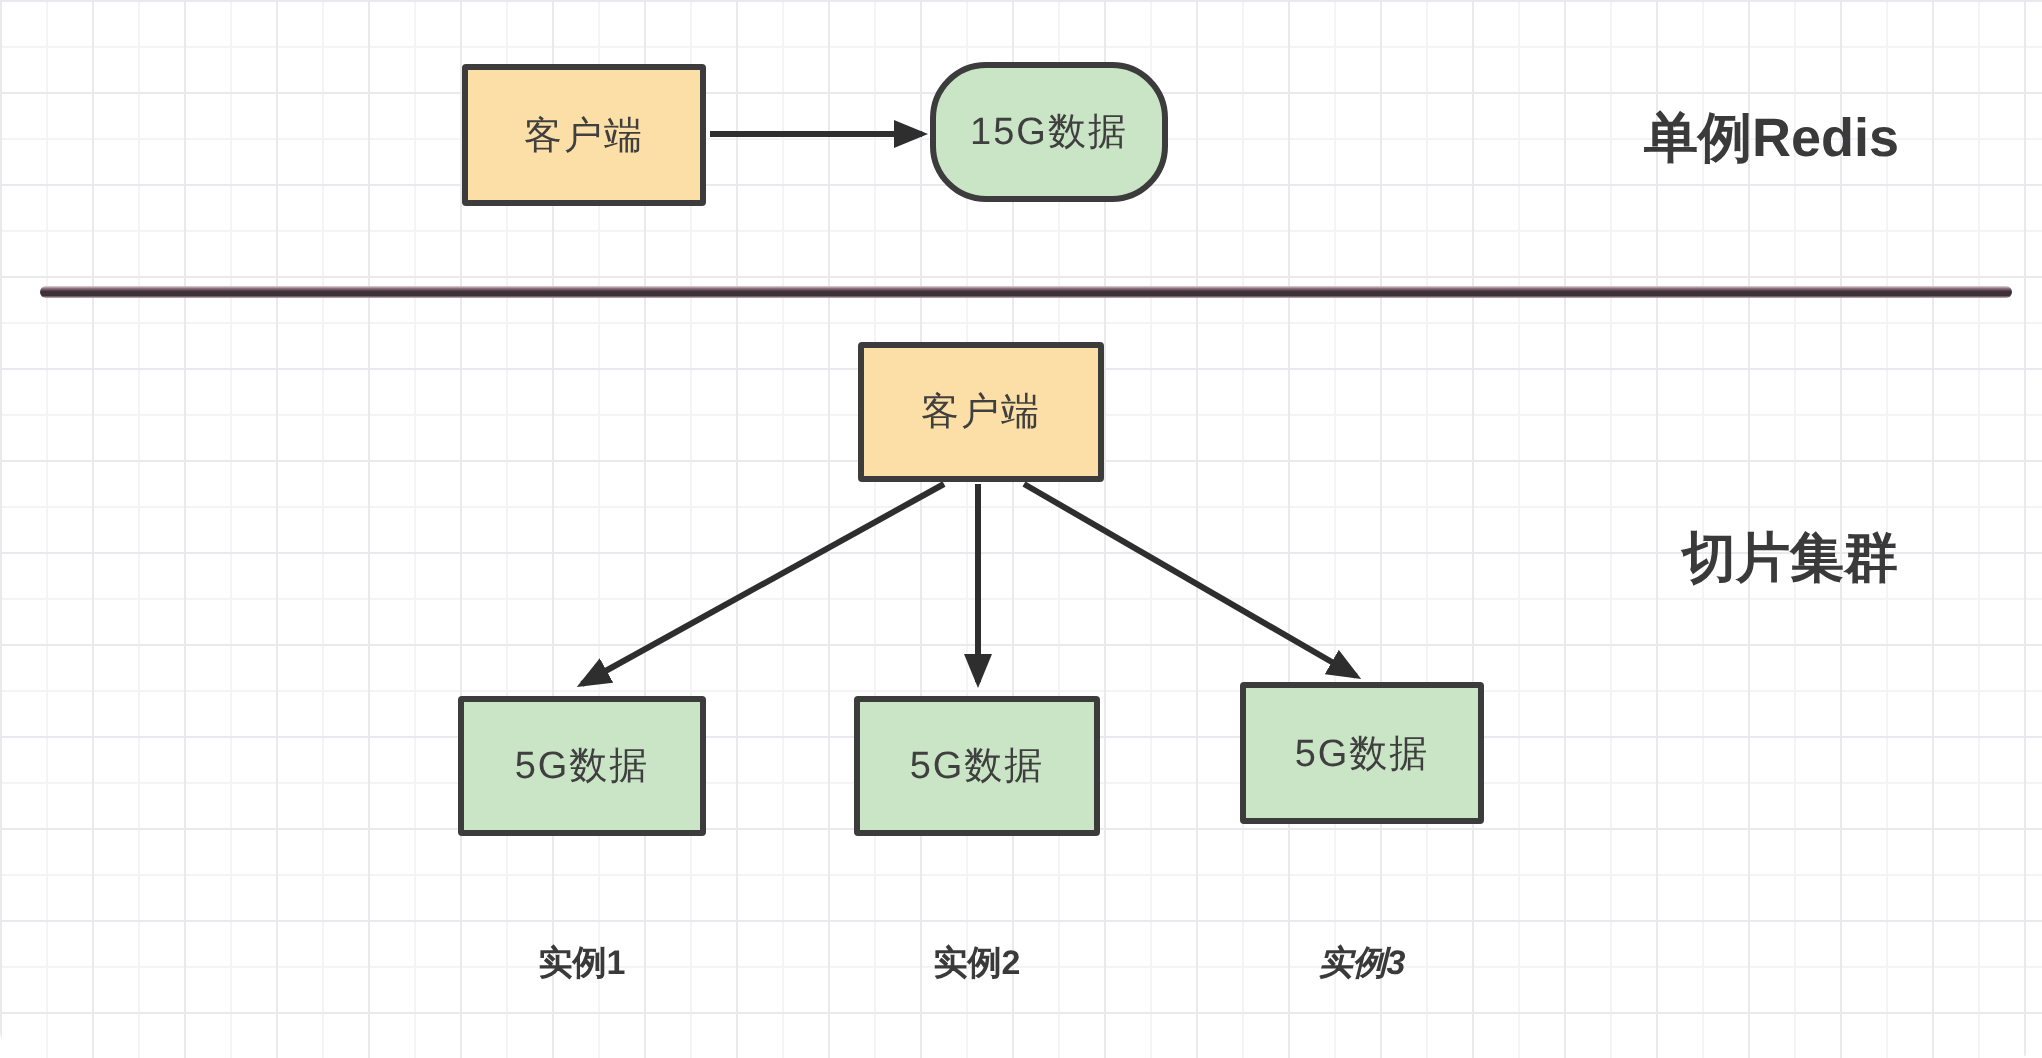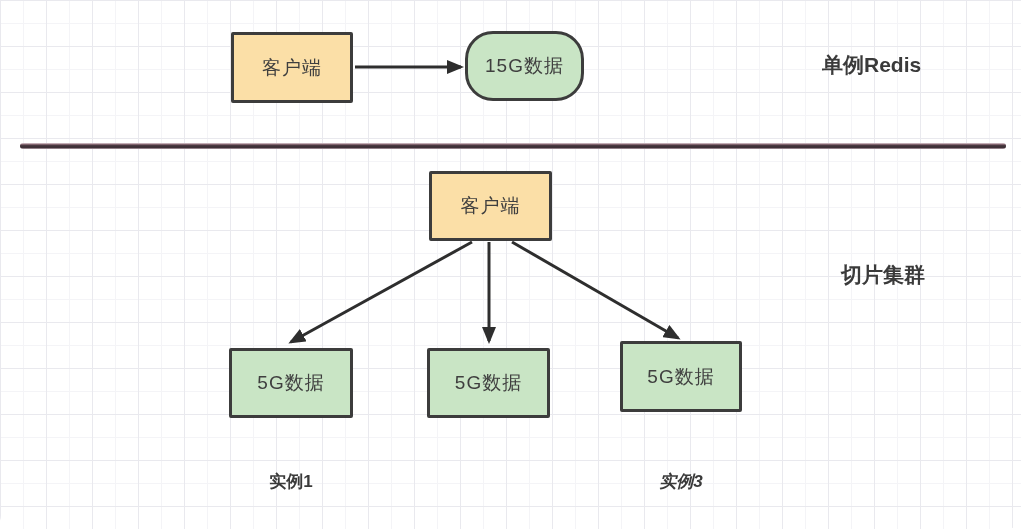--- a/index.html
+++ b/index.html
@@ -38,21 +38,21 @@
 
   .node-client-single  { left: 231px; top: 32px;  width: 122px; height: 71px; }
   .node-data-15g       { left: 465px; top: 31px;  width: 119px; height: 70px; border-radius: 28px; }
   .node-client-cluster { left: 429px; top: 171px; width: 123px; height: 70px; }
   .node-shard-1        { left: 229px; top: 348px; width: 124px; height: 70px; }
   .node-shard-2        { left: 427px; top: 348px; width: 123px; height: 70px; }
   .node-shard-3        { left: 620px; top: 341px; width: 122px; height: 71px; }
 
   .section-label {
     position: absolute;
-    font-size: 21px;
+    font-size: 27px;
     font-weight: bold;
     color: #3a3a3a;
     white-space: nowrap;
   }
   .label-single-redis   { left: 822px; top: 51px; }
   .label-sharded-cluster{ left: 841px; top: 261px; font-family: Liberation Serif, serif; }
 
   .instance-label {
     position: absolute;
     top: 470px;
@@ -121,17 +121,18 @@
     <span>5G数据</span>
   </div>
   <div class="node data node-shard-2">
     <span>5G数据</span>
   </div>
   <div class="node data node-shard-3">
     <span>5G数据</span>
   </div>
 
   <div class="instance-label instance-1">实例1</div>
+  <div class="instance-label instance-2">实例2</div>
   <div class="instance-label instance-3">实例3</div>
 
   <div class="section-label label-sharded-cluster">切片集群</div>
 
 </div>
 
 </body></html>

